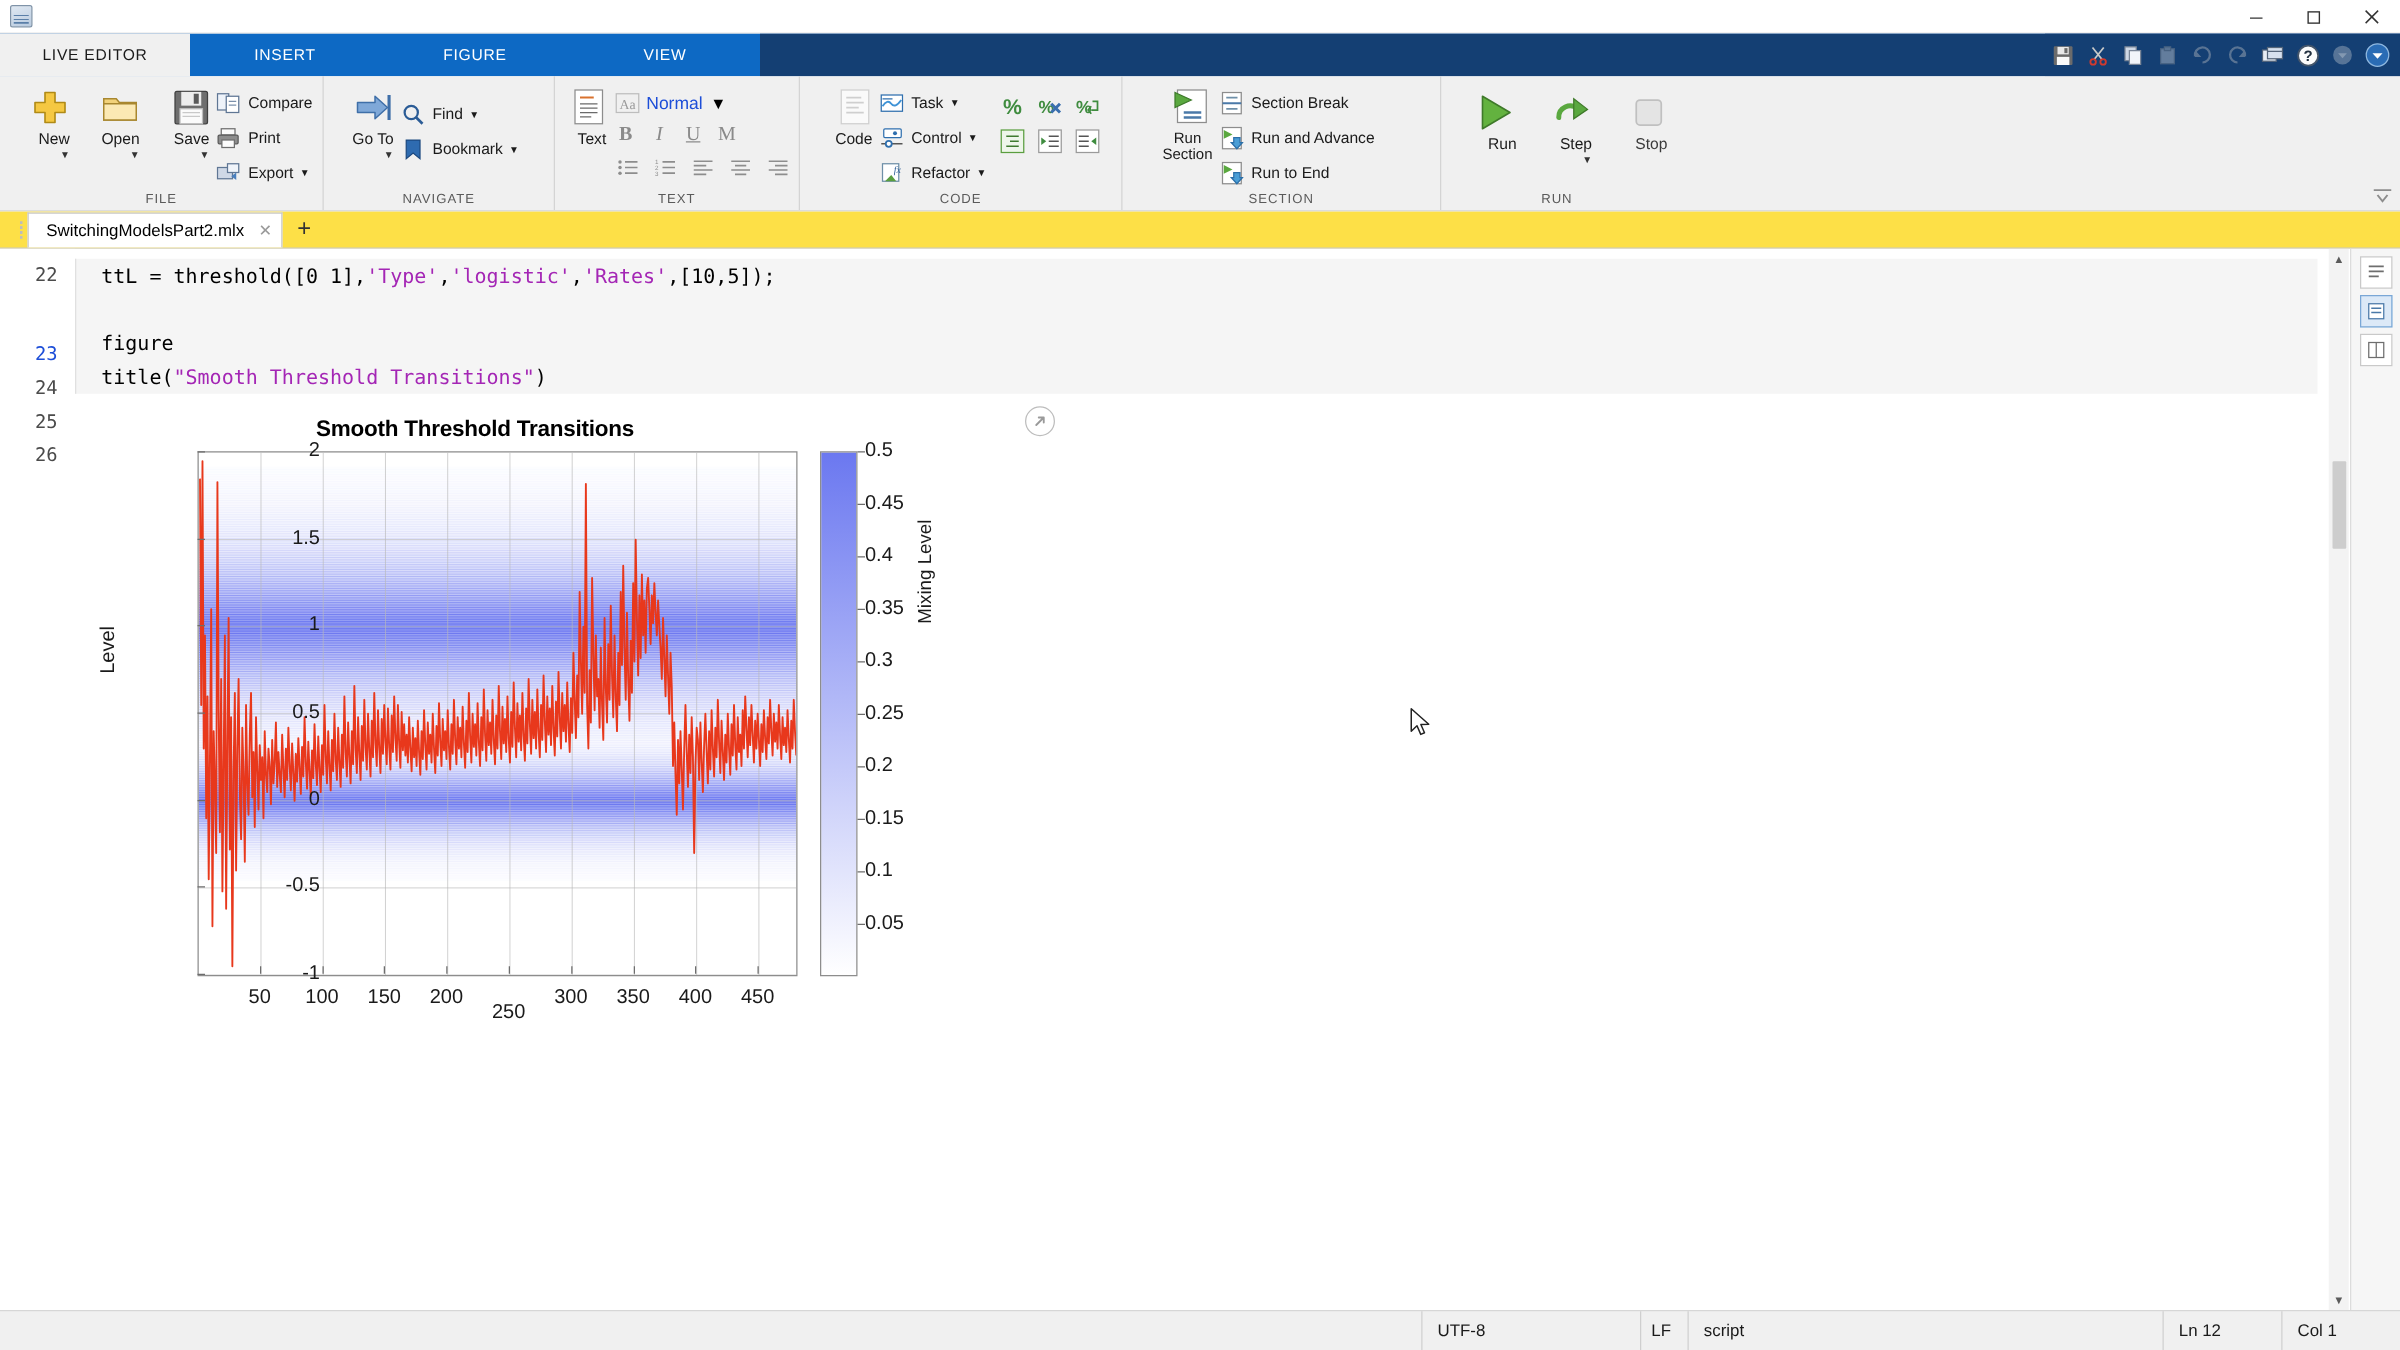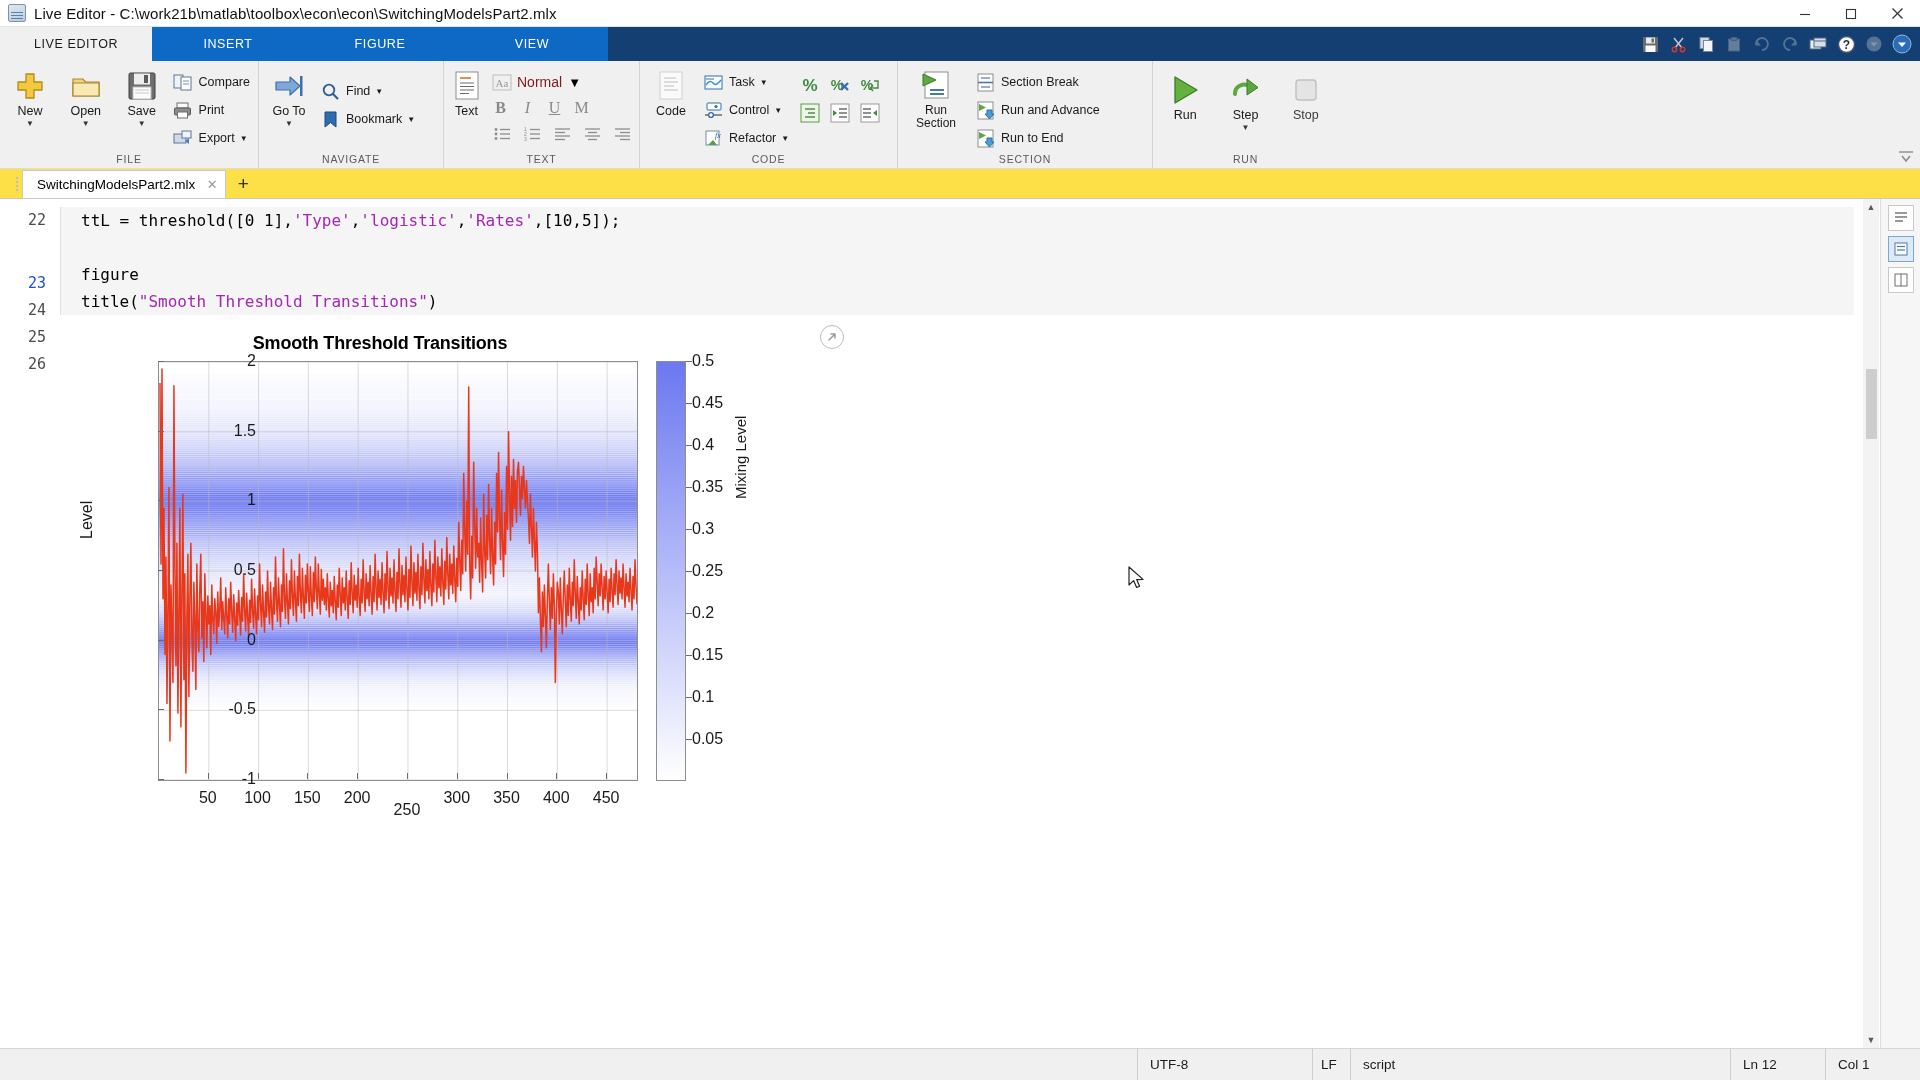--- a/index.html
+++ b/index.html
@@ -53,21 +53,21 @@
     border-bottom:1px solid #dcdcdc;position:relative;
   }
   .rgroup{display:flex;flex-direction:column;position:relative;padding:0 2px;}
   .rgroup .gcontent{flex:1;display:flex;align-items:flex-start;padding-top:6px;}
   .rgroup .glabel{
     text-align:center;font-size:10.5px;color:#5a5a5a;letter-spacing:.8px;
     padding-bottom:3px;
   }
   .rgroup + .rgroup{border-left:1px solid #d4d4d4;}
   .bigbtn{
-    width:56px;display:flex;flex-direction:column;align-items:center;
+    width:56px;display:flex;flex-direction:column;align-items:flex-end;
     padding:2px 2px 0 2px;font-size:12.5px;color:#1a1a1a;
   }
   .bigbtn .ico{height:34px;display:flex;align-items:center;justify-content:center;}
   .bigbtn .lbl{margin-top:1px;white-space:nowrap;}
   .bigbtn .caret{font-size:8px;line-height:9px;margin-top:1px;color:#333;}
   .smallcol{display:flex;flex-direction:column;justify-content:flex-start;padding-top:1px;}
   .smallbtn{
     display:flex;align-items:center;height:28px;padding:0 6px 0 2px;font-size:12.5px;color:#1a1a1a;
     white-space:nowrap;
   }
@@ -152,21 +152,20 @@
   .cbtickmark{position:absolute;left:626px;width:6px;height:1px;background:#6d6d6d;}
   .cblabel{position:absolute;left:672px;top:170px;font-size:15px;color:#1a1a1a;
            transform:rotate(-90deg);transform-origin:left top;white-space:nowrap;}
   .cursor{position:absolute;left:1128px;top:566px;pointer-events:none;}
 </style>
 </head>
 <body>
 
 <div class="titlebar">
   <div class="app-icon"></div>
-  <div class="title">Live Editor - C:\work21b\matlab\toolbox\econ\econ\SwitchingModelsPart2.mlx</div>
   <div class="win-btns">
     <div class="win-btn">
       <svg width="12" height="12" viewBox="0 0 12 12">
           <line x1="1" y1="6.5" x2="11" y2="6.5" stroke="#333" stroke-width="1.1"></line>
         </svg>
     </div>
     <div class="win-btn">
       <svg width="12" height="12" viewBox="0 0 12 12">
           <rect x="1.5" y="1.5" width="9" height="9" fill="none" stroke="#333" stroke-width="1.1"></rect>
         </svg>
@@ -383,21 +382,21 @@
         <span class="lbl">Text</span>
       </div>
       <div style="display:flex;flex-direction:column;padding-top:2px">
         <div class="fmtrow">
           <span class="iconbtn">
             <svg width="20" height="17" viewBox="0 0 20 17">
                 <rect x="1" y="1" width="18" height="15" fill="none" stroke="#bdbdbd"></rect>
                 <text x="10" y="13" font-size="11" text-anchor="middle" fill="#9a9a9a" font-family="Liberation Serif">Aa</text>
               </svg>
           </span>
-          <span style="font-size:14px;color:#7f1d1d">Normal</span>
+          <span style="font-size:14px;color:#1d4ed8">Normal</span>
           <span class="caret" style="margin-left:6px">▼</span>
         </div>
         <div class="fmtrow">
           <span class="fmtbtn" style="font-weight:bold">B</span>
           <span class="fmtbtn" style="font-style:italic">I</span>
           <span class="fmtbtn" style="text-decoration:underline">U</span>
           <span class="fmtbtn">M</span>
         </div>
         <div class="fmtrow">
           <span class="iconbtn">

